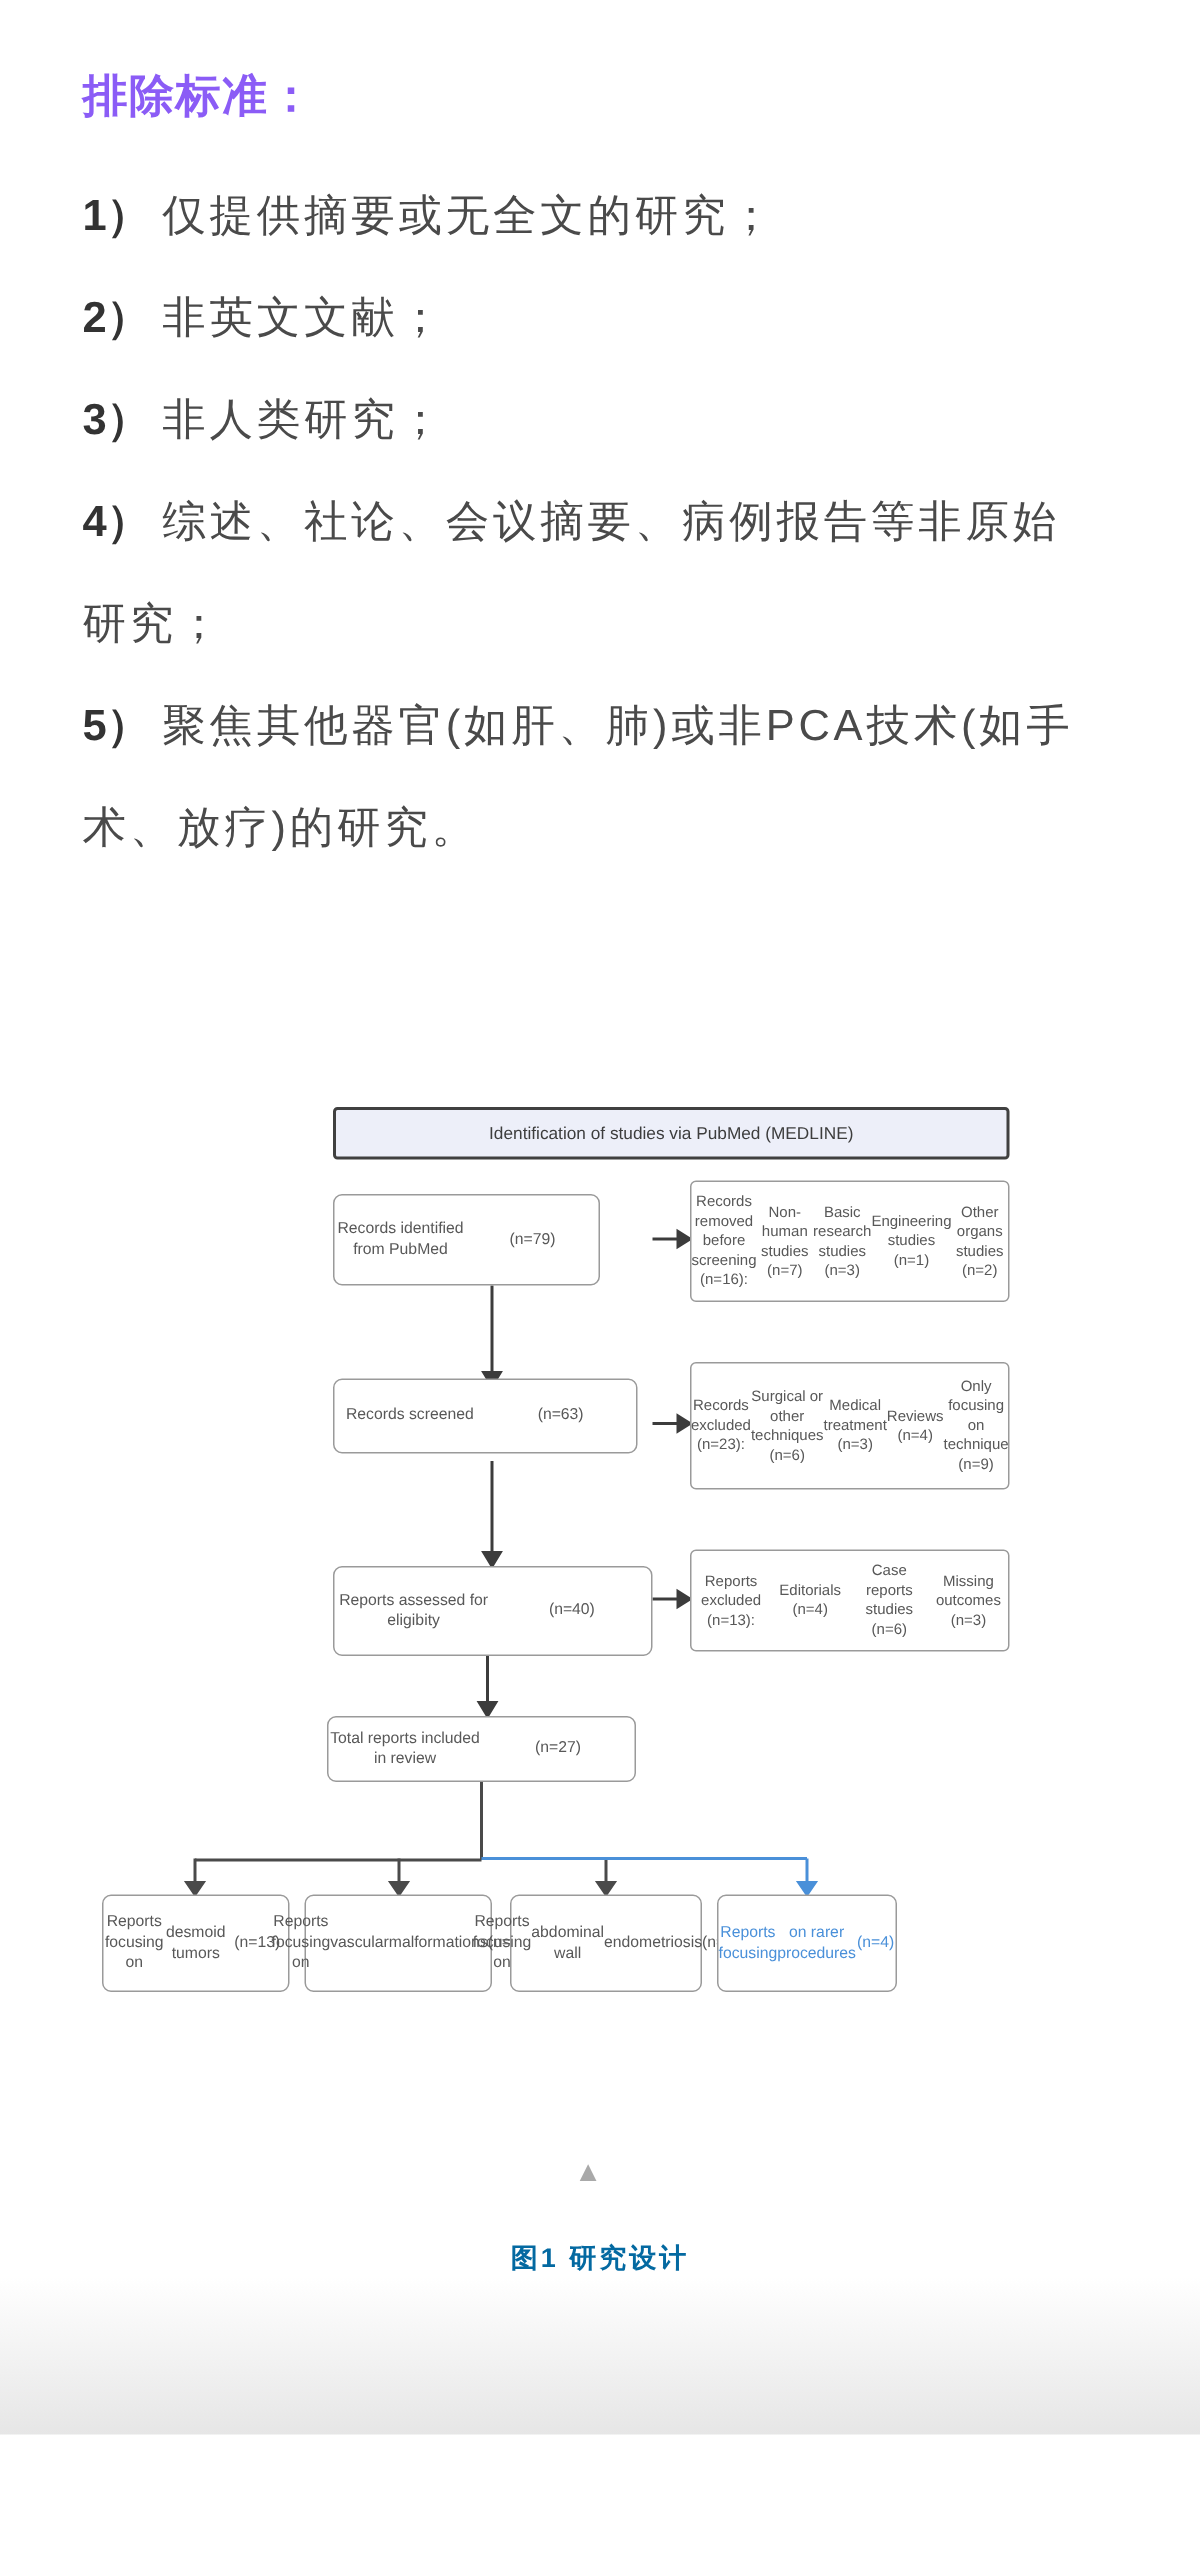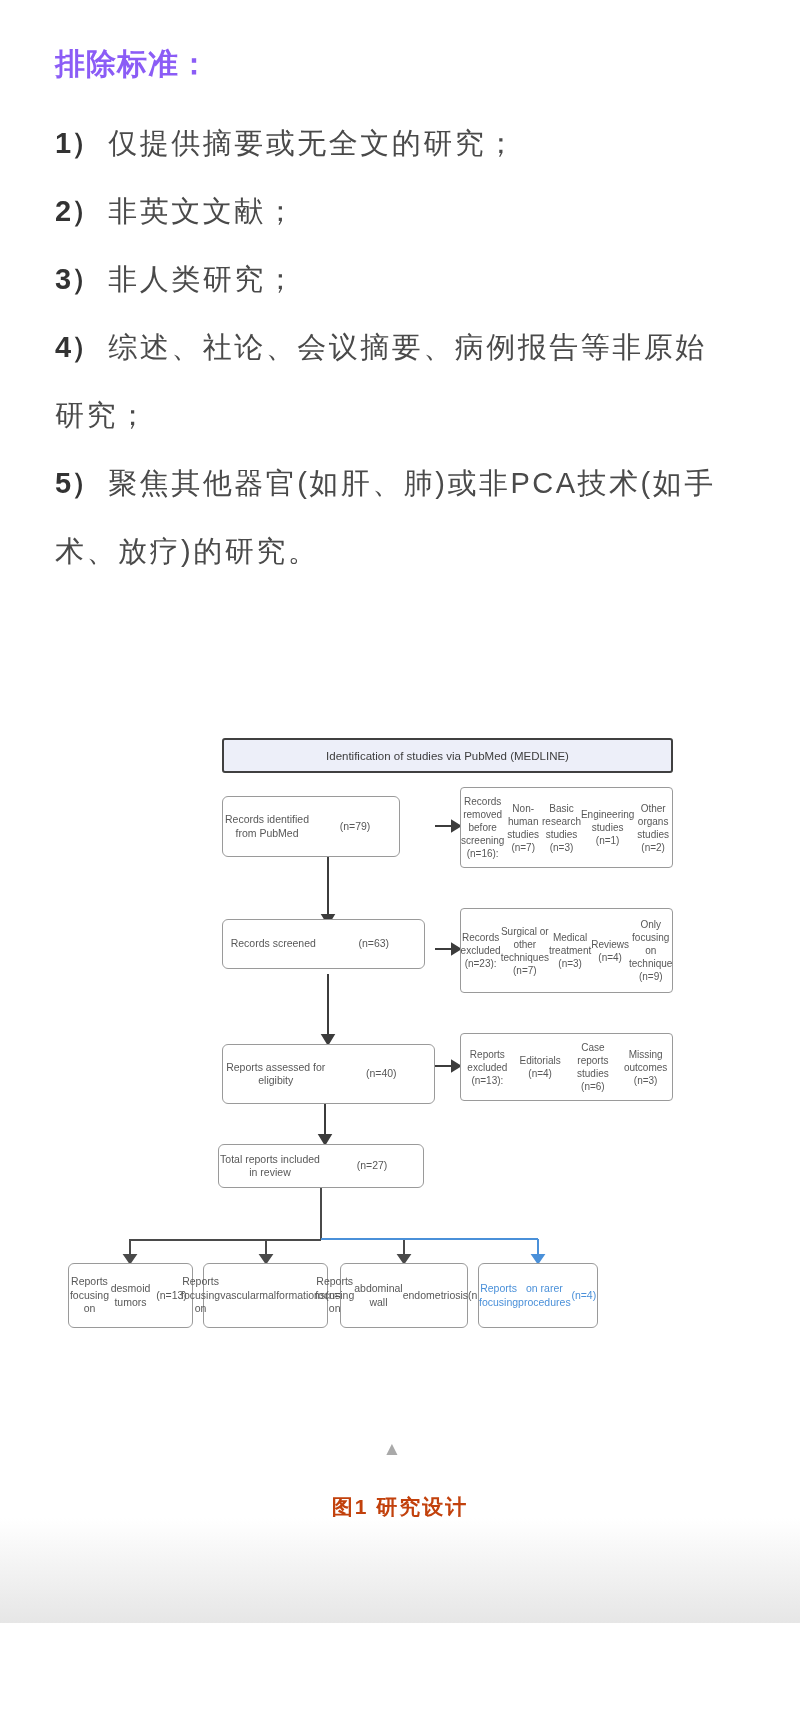--- a/index.html
+++ b/index.html
@@ -21,21 +21,21 @@
              border-radius:3px;display:flex;justify-content:center;align-items:center;
              font-size:11.5px;font-weight:400;color:#3d3d3d;}
   .fc-right .ln{font-size:10px;line-height:13px;}
   .fc-bottom .ln{font-size:10.5px;line-height:13.5px;}
   .accent .ln{color:#4a90d9;}
   svg.arrows{position:absolute;left:0;top:0;}
   
   .collapse-tri{position:absolute;left:0;top:1438px;width:784px;text-align:center;
                 font-size:19px;color:#a9a9a9;cursor:pointer;line-height:22px;}
   .fig-caption{position:absolute;left:0;top:1493px;width:800px;text-align:center;
-               font-size:21px;font-weight:700;color:#c2410c;letter-spacing:2px;z-index:2;}
+               font-size:18px;font-weight:700;color:#0369a1;letter-spacing:2px;z-index:2;}
   .bottom-shade{position:absolute;left:0;top:1518px;width:800px;height:105px;
                 background:linear-gradient(180deg,#ffffff 0%,#e6e6e6 100%);z-index:1;}
 </style>
 </head>
 <body>
 
 <div class="page">
 
   <div class="sec-title">排除标准：</div>
 
@@ -109,21 +109,21 @@
       <div class="ln">Other organs studies (n=2)</div>
     </div>
 
     <div class="fc-box" style="left:222px;top:249px;width:203px;height:50px">
       <div class="ln">Records screened</div>
       <div class="ln">(n=63)</div>
     </div>
 
     <div class="fc-box fc-right" style="left:460px;top:238px;width:213px;height:85px;border-radius:4px">
       <div class="ln">Records excluded (n=23):</div>
-      <div class="ln">Surgical or other techniques (n=7)</div>
+      <div class="ln">Surgical or other techniques (n=6)</div>
       <div class="ln">Medical treatment (n=3)</div>
       <div class="ln">Reviews (n=4)</div>
       <div class="ln">Only focusing on technique (n=9)</div>
     </div>
 
     <div class="fc-box" style="left:222px;top:374px;width:213px;height:60px">
       <div class="ln">Reports assessed for eligibity</div>
       <div class="ln">(n=40)</div>
     </div>
 

